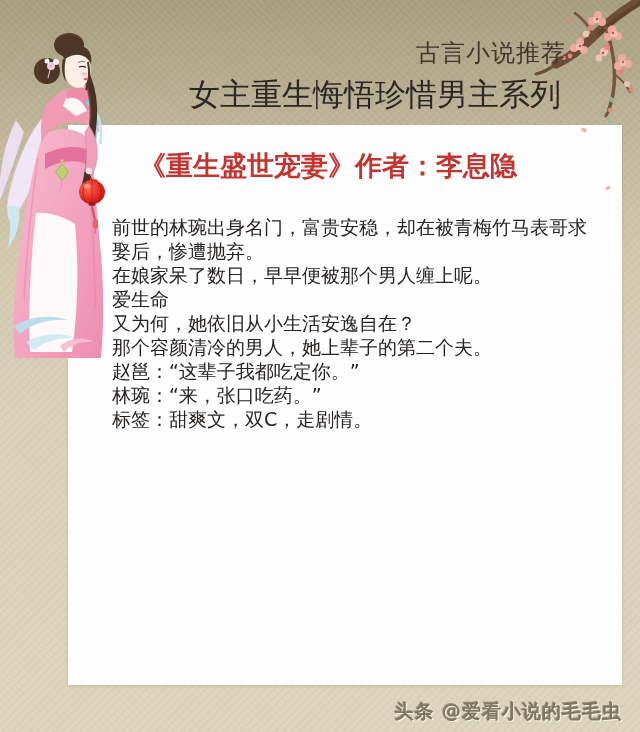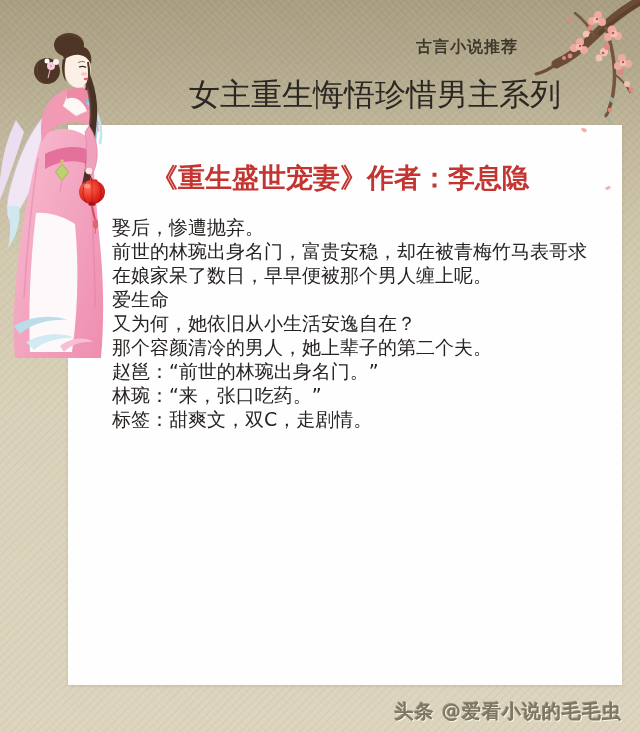--- a/index.html
+++ b/index.html
@@ -13,36 +13,36 @@
   }
   
   .canvas::before{
     content:"";position:absolute;inset:0;z-index:0;pointer-events:none;
     background:
       repeating-linear-gradient(45deg,rgba(255,255,255,.05) 0 2px,rgba(0,0,0,0) 2px 5px),
       repeating-linear-gradient(-45deg,rgba(90,80,55,.04) 0 2px,rgba(0,0,0,0) 2px 6px);
   }
   .category-label{
     position:absolute;left:416px;top:37px;z-index:4;
-    font-size:16px;font-weight:700;letter-spacing:1px;
+    font-size:24px;font-weight:400;letter-spacing:1px;
     color:#3e382c;white-space:nowrap;
   }
   .main-title{
     position:absolute;left:181px;top:66px;z-index:4;margin:8px;
     font-size:31px;font-weight:400;letter-spacing:0px;
     color:#2b2722;white-space:nowrap;
   }
   .card{
     position:absolute;left:68px;top:125px;z-index:1;
     width:554px;height:560px;
     background:#fffefe;
     box-shadow:0 1px 3px rgba(90,80,55,.18);
   }
   .book-title{
-    position:absolute;left:68px;top:148px;z-index:4;margin:12px;
+    position:absolute;left:68px;top:148px;z-index:4;margin:0;
     width:520px;text-align:center;
     font-size:27px;font-weight:800;
     color:#c23531;white-space:nowrap;
   }
   .book-intro{
     position:absolute;left:112px;top:215px;z-index:4;
     color:#262321;font-size:19px;line-height:24px;font-weight:500;
   }
   .book-intro .line{white-space:nowrap;}
   .figure-wrap{position:absolute;left:0px;top:28px;z-index:3;width:115px;height:335px;}
@@ -130,27 +130,27 @@
   </div>
 
   <div class="category-label">古言小说推荐</div>
   <h1 class="main-title">女主重生悔悟珍惜男主系列</h1>
 
   <div class="card"></div>
 
   <h2 class="book-title">《重生盛世宠妻》作者：李息隐</h2>
 
   <div class="book-intro">
+    <div class="line">前世的林琬出身名门，富贵安稳，却在被青梅竹马表哥求</div>
     <div class="line">娶后，惨遭抛弃。</div>
-    <div class="line">前世的林琬出身名门，富贵安稳，却在被青梅竹马表哥求</div>
     <div class="line">在娘家呆了数日，早早便被那个男人缠上呢。</div>
     <div class="line">爱生命</div>
     <div class="line">又为何，她依旧从小生活安逸自在？</div>
     <div class="line">那个容颜清冷的男人，她上辈子的第二个夫。</div>
-    <div class="line">赵邕：“前世的林琬出身名门。”</div>
+    <div class="line">赵邕：“这辈子我都吃定你。”</div>
     <div class="line">林琬：“来，张口吃药。”</div>
     <div class="line">标签：甜爽文，双C，走剧情。</div>
   </div>
 
   <div class="figure-wrap">
     <svg width="115" height="335" viewBox="0 0 115 335">
       <defs>
         <linearGradient id="robeG" x1="0" y1="0" x2="1" y2="1">
           <stop offset="0" stop-color="#f8bcd0"></stop>
             <stop offset="1" stop-color="#ee8db0"></stop>

